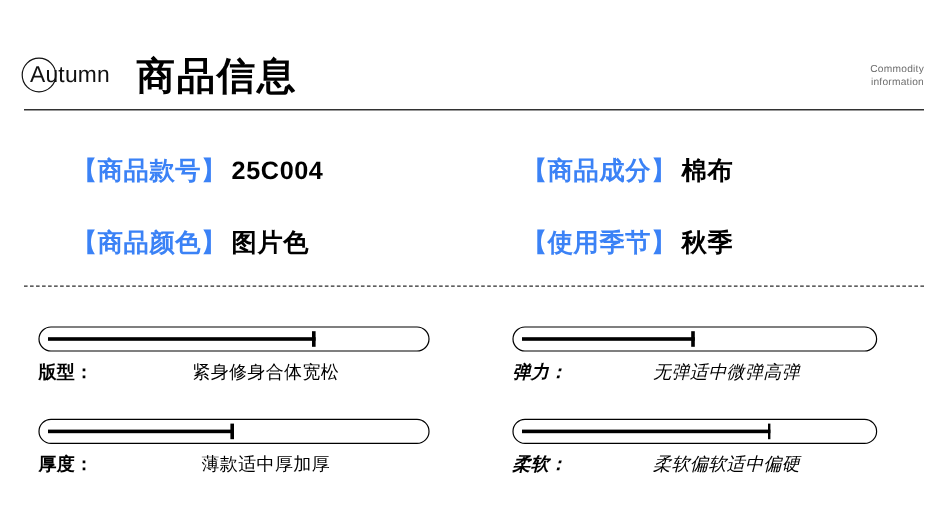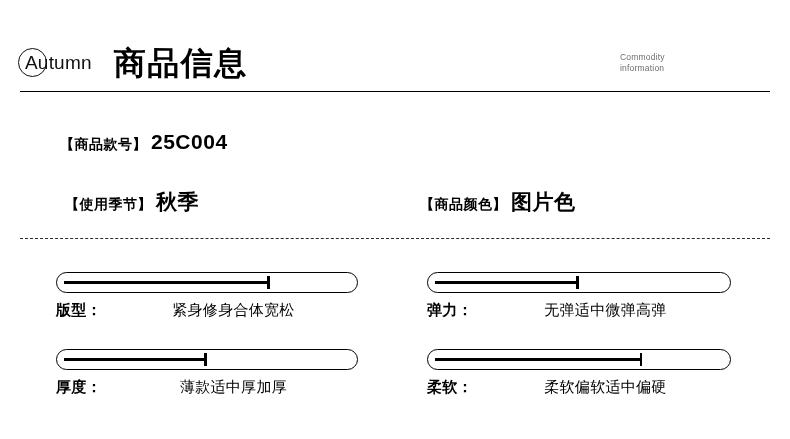--- a/index.html
+++ b/index.html
@@ -63,21 +63,21 @@
     font-weight: 700;
     letter-spacing: 1.5px;
     color: #000000;
     line-height: 34px;
   }
   .header-en {
     position: absolute;
     right: 20px;
     top: 52px;
     width: 150px;
-    text-align: left;
+    text-align: right;
     font-size: 8.5px;
     line-height: 11px;
     color: #6d6d6d;
     letter-spacing: 0.2px;
   }
   .header-rule {
     position: absolute;
     left: 20px;
     top: 91px;
     width: 750px;
@@ -98,24 +98,24 @@
     align-items: center;
   }
   .info-cell {
     display: flex;
     align-items: baseline;
     box-sizing: border-box;
   }
   .info-cell.col-left  { width: 370px; padding-left: 60px; }
   .info-cell.col-right { width: 360px; padding-left: 65px; }
   .info-label {
-    font-size: 14px;
+    font-size: 21px;
     font-weight: 700;
     letter-spacing: 0.5px;
-    color: #000000;
+    color: #3b82f6;
     white-space: nowrap;
   }
   .info-value {
     font-size: 21px;
     font-weight: 700;
     letter-spacing: 0.5px;
     color: #000000;
     margin-left: 4px;
     white-space: nowrap;
   }
@@ -137,22 +137,22 @@
     top: 272px;
     width: 790px;
   }
   .slider-row {
     display: flex;
     height: 77px;
   }
   .slider-cell {
     box-sizing: border-box;
   }
-  .slider-cell.col-left  { width: 395px; padding-left: 56px; padding-right: 37px; }
-  .slider-cell.col-right { width: 395px; padding-left: 32px; padding-right: 59px; }
+  .slider-cell.col-left  { width: 395px; padding-left: 32px; padding-right: 37px; }
+  .slider-cell.col-right { width: 395px; padding-left: 32px; padding-right: 59px; font-style: italic; }
 
   .slider-track {
     position: relative;
     height: 21px;
     border: 1.6px solid #000000;
     border-radius: 11px;
     box-sizing: border-box;
     background: #ffffff;
   }
   .slider-fill {
@@ -216,30 +216,34 @@
   <div class="header-rule"></div>
 </div>
 
 <div class="info-grid">
 
   <div class="info-row">
     <div class="info-cell col-left">
       <span class="info-label">【商品款号】</span>
       <span class="info-value">25C004</span>
     </div>
+    <div class="info-cell col-right">
+      <span class="info-label">【商品成分】</span>
+      <span class="info-value">棉布</span>
+    </div>
   </div>
 
   <div class="info-row">
+    <div class="info-cell col-left">
+      <span class="info-label">【商品颜色】</span>
+      <span class="info-value">图片色</span>
+    </div>
     <div class="info-cell col-right">
       <span class="info-label">【使用季节】</span>
       <span class="info-value">秋季</span>
-    </div>
-    <div class="info-cell col-left">
-      <span class="info-label">【商品颜色】</span>
-      <span class="info-value">图片色</span>
     </div>
   </div>
 
 </div>
 
 <div class="dashed-rule"></div>
 
 <div class="slider-grid">
 
   <div class="slider-row">

